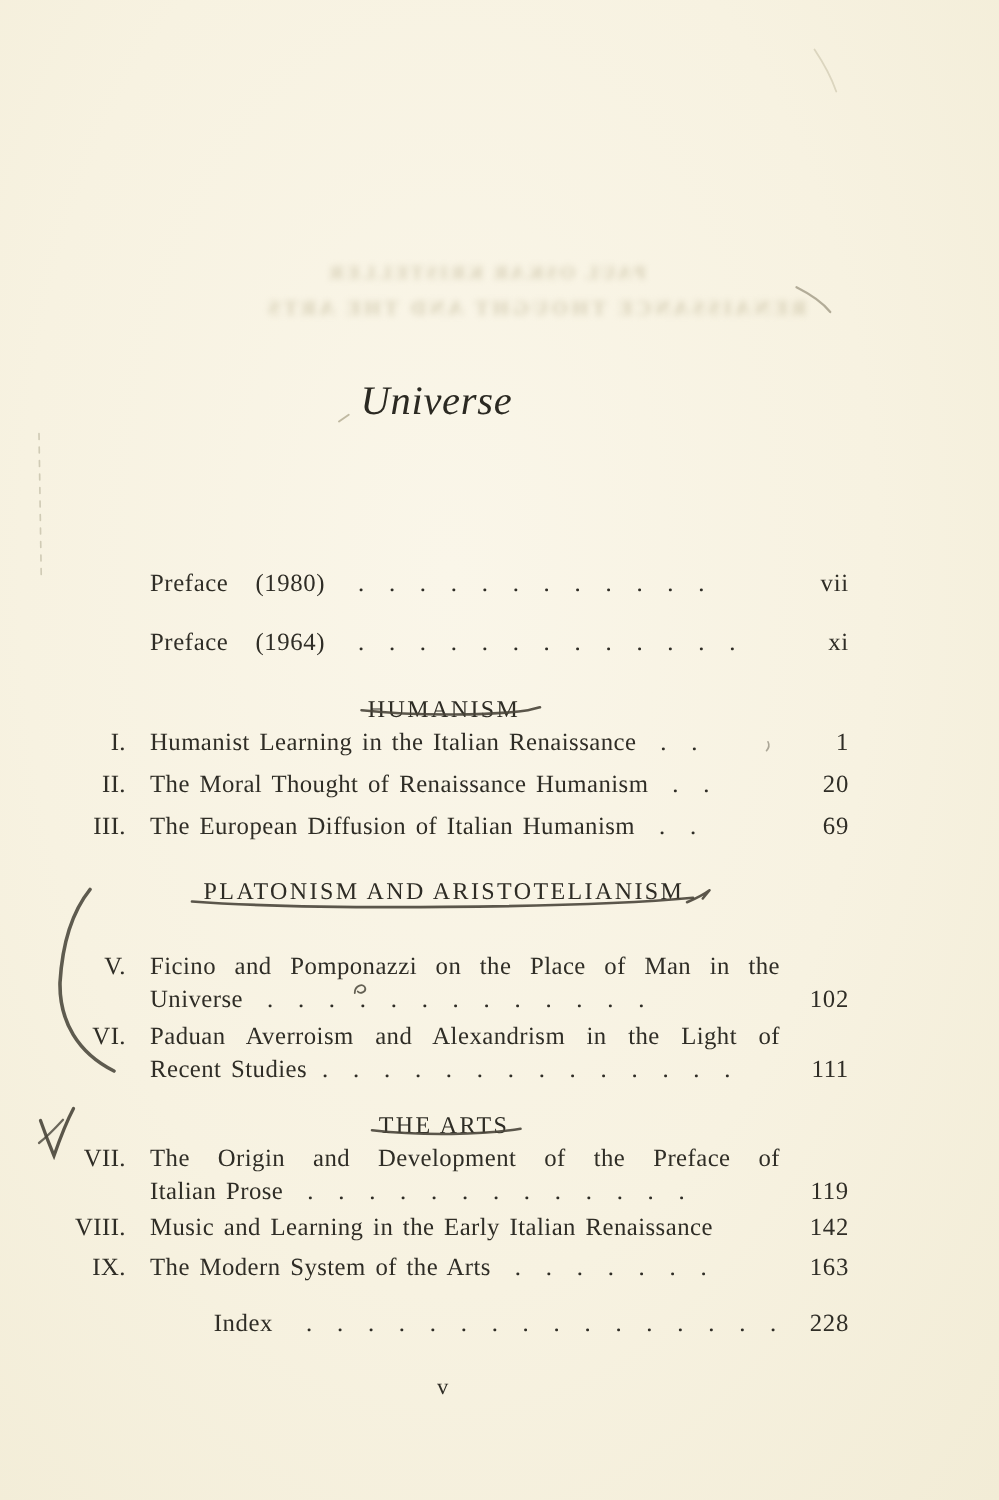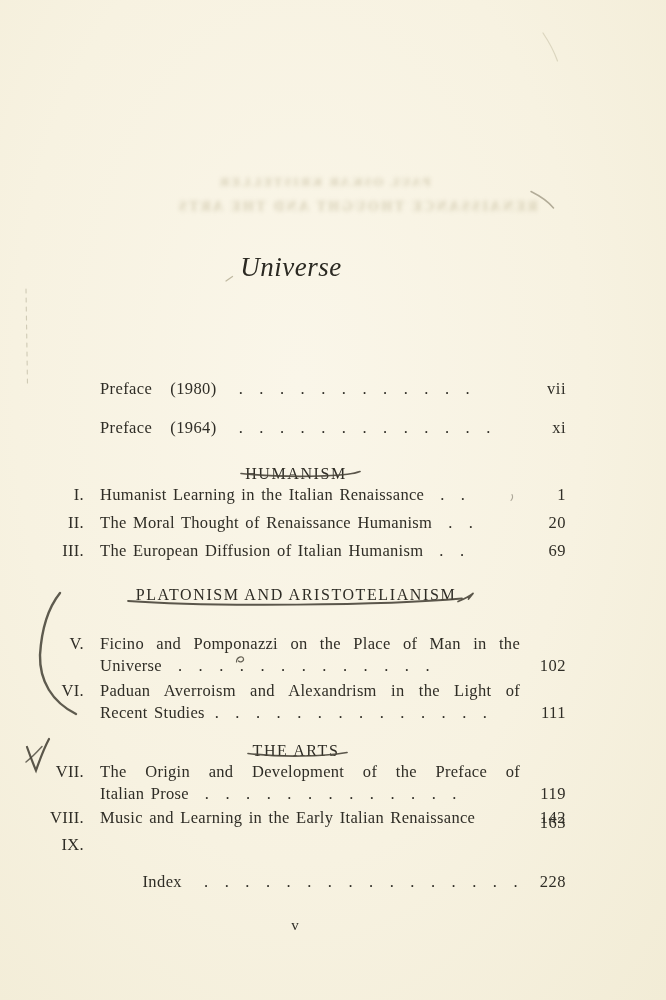--- a/index.html
+++ b/index.html
@@ -101,20 +101,21 @@
     </div>
     <span class="pg">119</span>
   </div>
   <div class="row" style="top:807px">
     <span class="num">VIII.</span>
     <div class="body one"><span>Music and Learning in the Early Italian Renaissance</span><span class="leader"></span></div>
     <span class="pg">142</span>
   </div>
   <div class="row" style="top:834px">
     <span class="num">IX.</span>
+    <div class="body one"><span>The Modern System of the Arts</span><span class="leader">. . . . . . .</span></div>
     <span class="pg">163</span>
   </div>
 
   <div class="fm ix one" style="top:871px">
     <span>Index</span><span class="leader">. . . . . . . . . . . . . . . .</span>
     <span class="pg">228</span>
   </div>
 
   <div class="folio">v</div>
 

